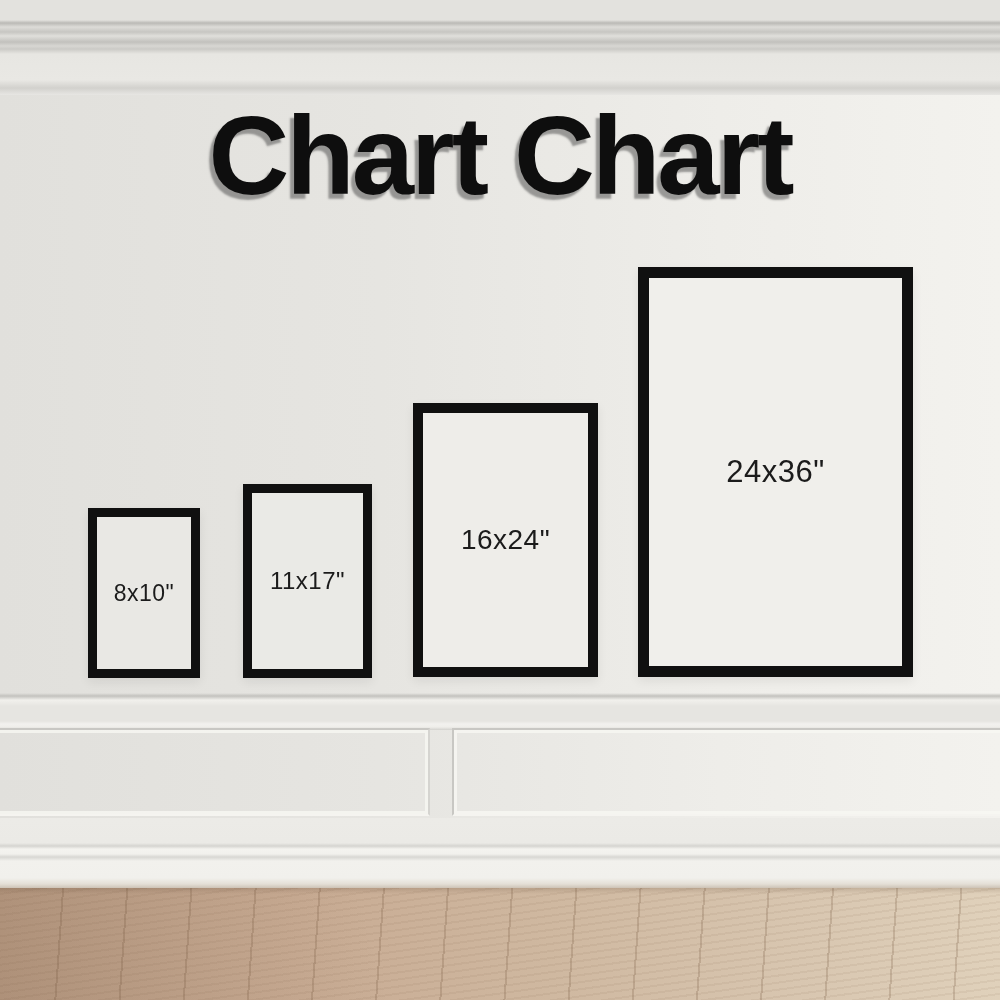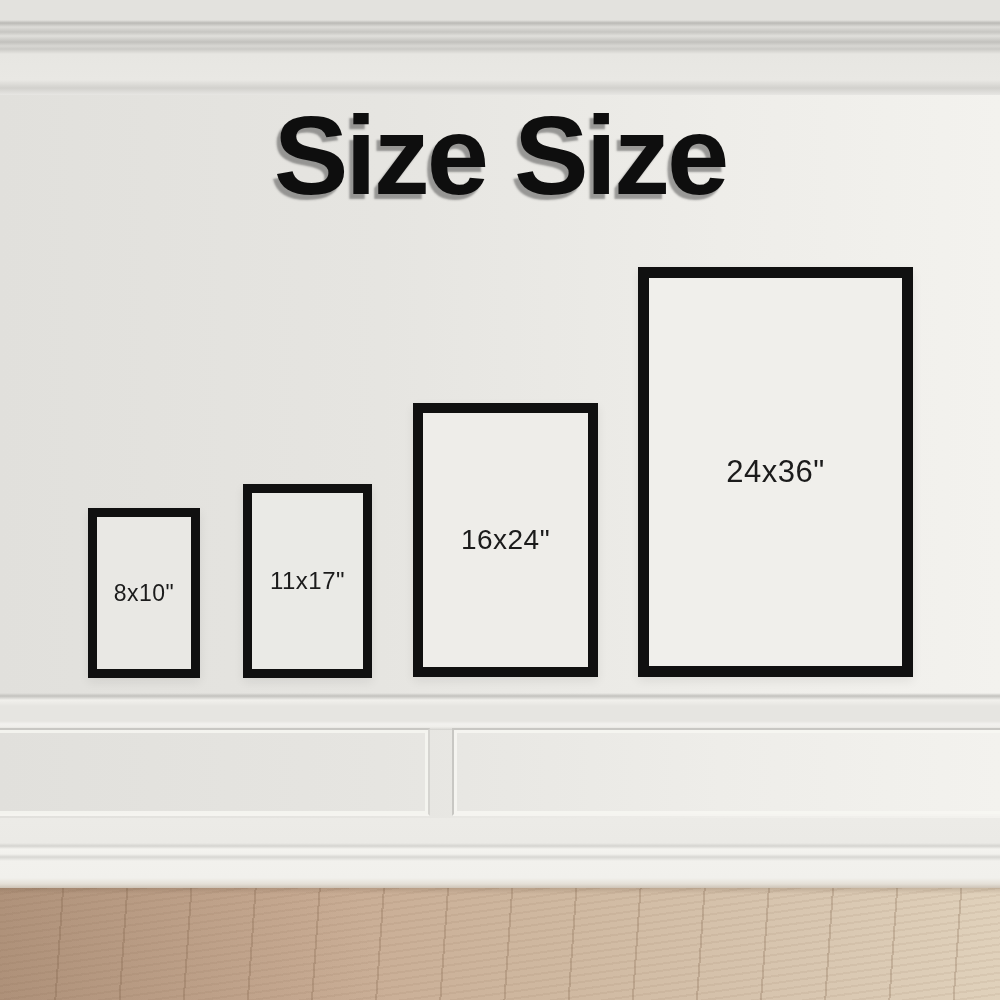--- a/index.html
+++ b/index.html
@@ -91,21 +91,21 @@
 </style>
 </head>
 <body>
 
 <div class="scene">
 
   <div class="crown-molding"></div>
 
   <div class="wall"></div>
 
-  <div class="title">Size Size</div>
+  <div class="title">Chart Chart</div>
 
   <div class="frame f1">
     <span class="frame-label">8x10"</span>
   </div>
 
   <div class="frame f2">
     <span class="frame-label">11x17"</span>
   </div>
 
   <div class="frame f3">

